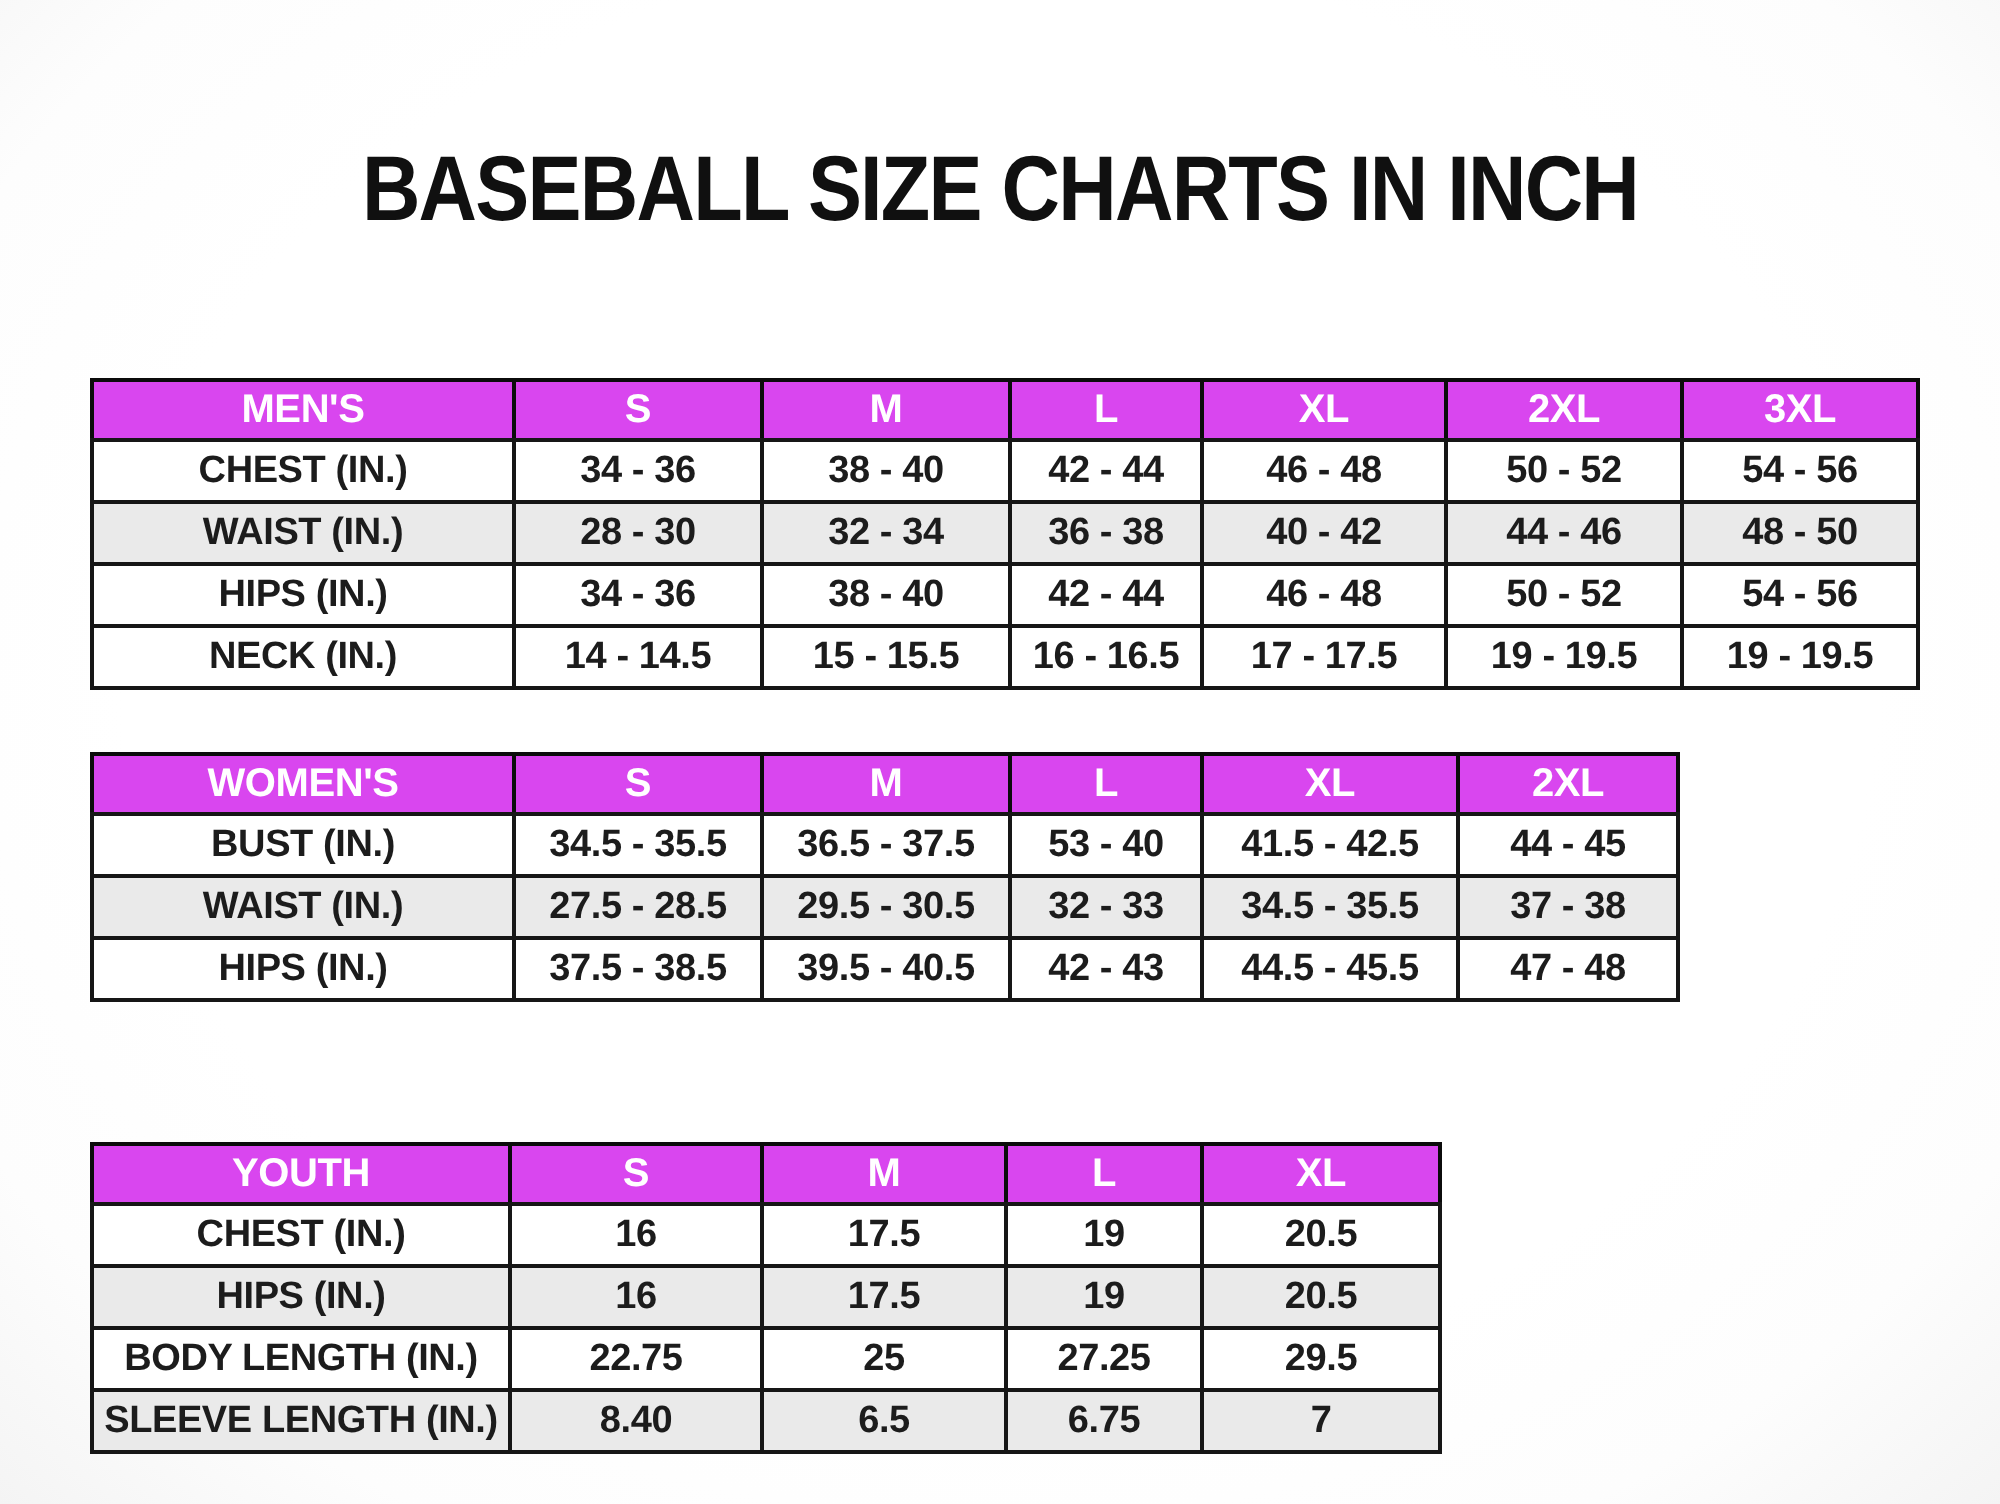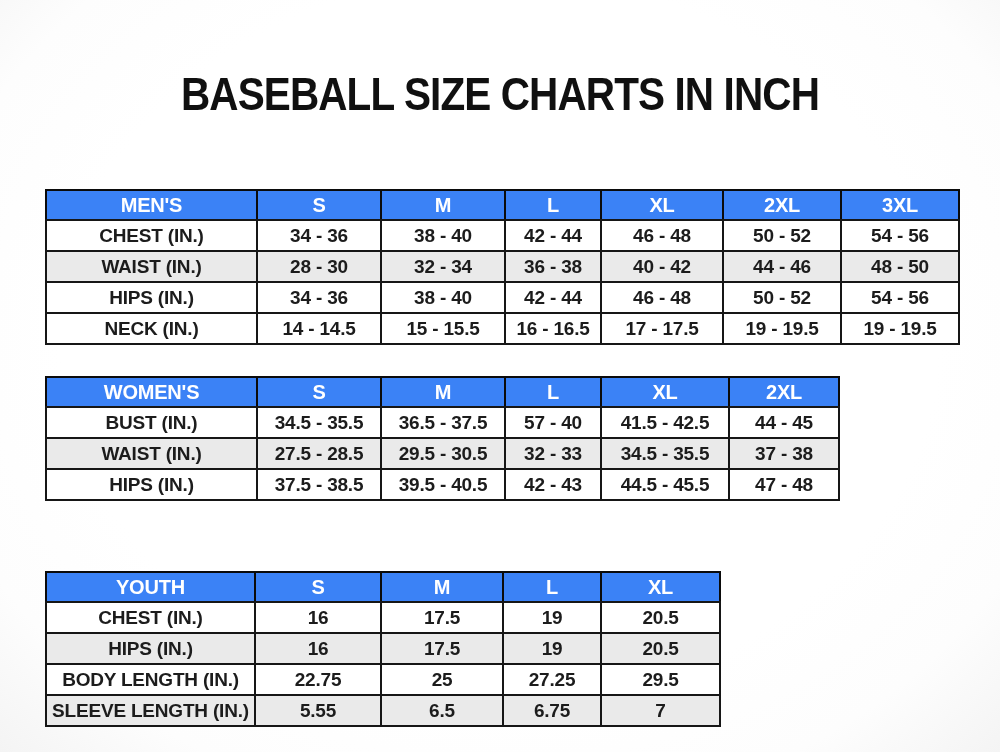--- a/index.html
+++ b/index.html
@@ -51,21 +51,21 @@
     overflow: hidden;
     white-space: nowrap;
   }
   table.size-table thead tr {
     height: 30px;
   }
   table.size-table tbody tr {
     height: 31px;
   }
   table.size-table thead th {
-    background: #3b82f6;
+    background: #d946ef;
     color: #ffffff;
     border-color: #0b0b0b;
     border-bottom-color: #161616;
     font-size: 20px;
   }
   table.size-table tbody tr.stripe td {
     background: #eaeaea;
   }
   table.size-table td {
     color: #1c1c1c;
@@ -160,21 +160,21 @@
         <th>L</th>
         <th>XL</th>
         <th>2XL</th>
       </tr>
     </thead>
     <tbody>
       <tr>
         <td>BUST (IN.)</td>
         <td>34.5 - 35.5</td>
         <td>36.5 - 37.5</td>
-        <td>57 - 40</td>
+        <td>53 - 40</td>
         <td>41.5 - 42.5</td>
         <td>44 - 45</td>
       </tr>
       <tr class="stripe">
         <td>WAIST (IN.)</td>
         <td>27.5 - 28.5</td>
         <td>29.5 - 30.5</td>
         <td>32 - 33</td>
         <td>34.5 - 35.5</td>
         <td>37 - 38</td>
@@ -224,21 +224,21 @@
       </tr>
       <tr>
         <td>BODY LENGTH (IN.)</td>
         <td>22.75</td>
         <td>25</td>
         <td>27.25</td>
         <td>29.5</td>
       </tr>
       <tr class="stripe">
         <td>SLEEVE LENGTH (IN.)</td>
-        <td>5.55</td>
+        <td>8.40</td>
         <td>6.5</td>
         <td>6.75</td>
         <td>7</td>
       </tr>
     </tbody>
   </table>
 
 </div>
 
 </body></html>

